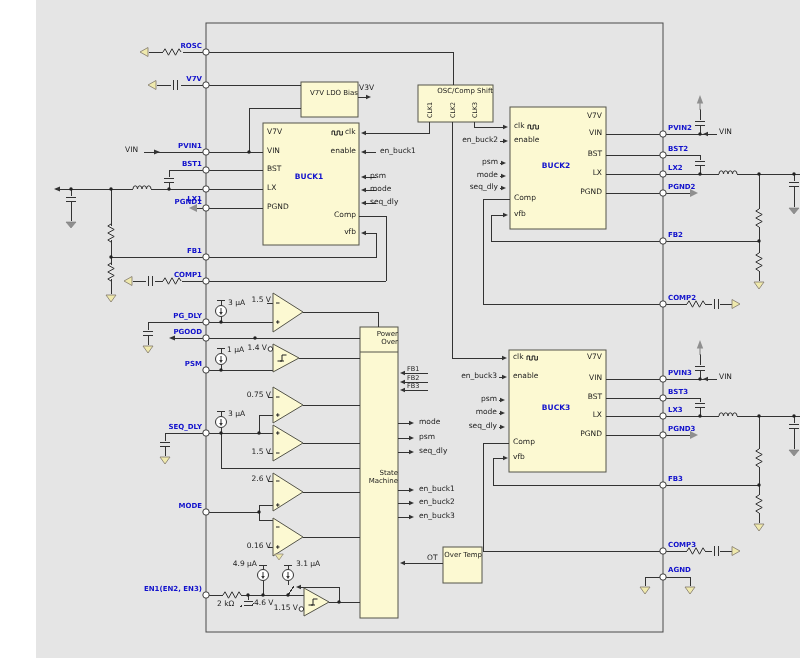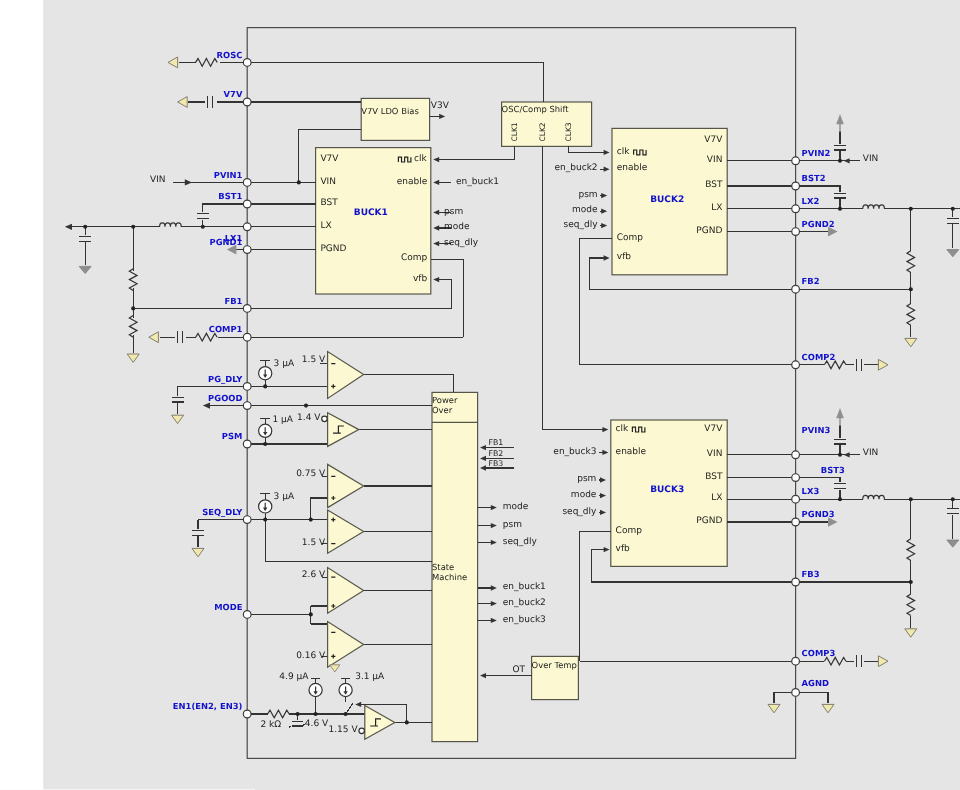--- a/index.html
+++ b/index.html
@@ -5,21 +5,21 @@
   html,body{margin:0;padding:0;background:#fff;}
   .stage{position:relative;width:800px;height:658px;background:#e5e5e5;overflow:hidden;
          font-family:"DejaVu Sans",sans-serif;margin-left:36px;}
   .stage svg{position:absolute;left:0;top:0;}
   .lbl{position:absolute;font:7.5px "DejaVu Sans",sans-serif;color:#1c1c1c;white-space:nowrap;line-height:1.05;}
   .blue{color:#1111cc;font-weight:bold;font-size:7px;}
   .bname{color:#1111cc;font-weight:bold;font-size:7.5px;}
   .r{transform:translateX(-100%);}
   .c{transform:translateX(-50%);}
   .s65{font-size:6.5px;}
-  .ttl{position:absolute;font:7px "DejaVu Sans",sans-serif;color:#1c1c1c;text-align:left;line-height:1.2;}
+  .ttl{position:absolute;font:7px "DejaVu Sans",sans-serif;color:#1c1c1c;text-align:right;line-height:1.2;}
   .rot{position:absolute;font:6.3px "DejaVu Sans",sans-serif;color:#1c1c1c;white-space:nowrap;
        transform-origin:0 0;transform:rotate(-90deg);}
 </style>
 </head>
 <body>
 
 <div class="stage">
 
 <svg width="800" height="658" viewBox="0 0 800 658">
   <defs>
@@ -350,22 +350,22 @@
 <span class="lbl blue r" style="left:166px;top:424px">SEQ_DLY</span>
 <span class="lbl blue r" style="left:166px;top:503px">MODE</span>
 <span class="lbl blue r" style="left:166px;top:586px">EN1(EN2, EN3)</span>
 
 <span class="lbl blue" style="left:632px;top:125px">PVIN2</span>
 <span class="lbl blue" style="left:632px;top:146px">BST2</span>
 <span class="lbl blue" style="left:632px;top:165px">LX2</span>
 <span class="lbl blue" style="left:632px;top:184px">PGND2</span>
 <span class="lbl blue" style="left:632px;top:232px">FB2</span>
 <span class="lbl blue" style="left:632px;top:295px">COMP2</span>
-<span class="lbl blue" style="left:632px;top:356px">PVIN3</span>
-<span class="lbl blue" style="left:648px;top:389px">BST3</span>
+<span class="lbl blue" style="left:632px;top:370px">PVIN3</span>
+<span class="lbl blue" style="left:632px;top:389px">BST3</span>
 <span class="lbl blue" style="left:632px;top:407px">LX3</span>
 <span class="lbl blue" style="left:632px;top:426px">PGND3</span>
 <span class="lbl blue" style="left:632px;top:476px">FB3</span>
 <span class="lbl blue" style="left:632px;top:542px">COMP3</span>
 <span class="lbl blue" style="left:632px;top:567px">AGND</span>
 
 <span class="lbl r" style="left:102px;top:146px">VIN</span>
 <span class="lbl" style="left:683px;top:128px">VIN</span>
 <span class="lbl" style="left:683px;top:373px">VIN</span>
 

